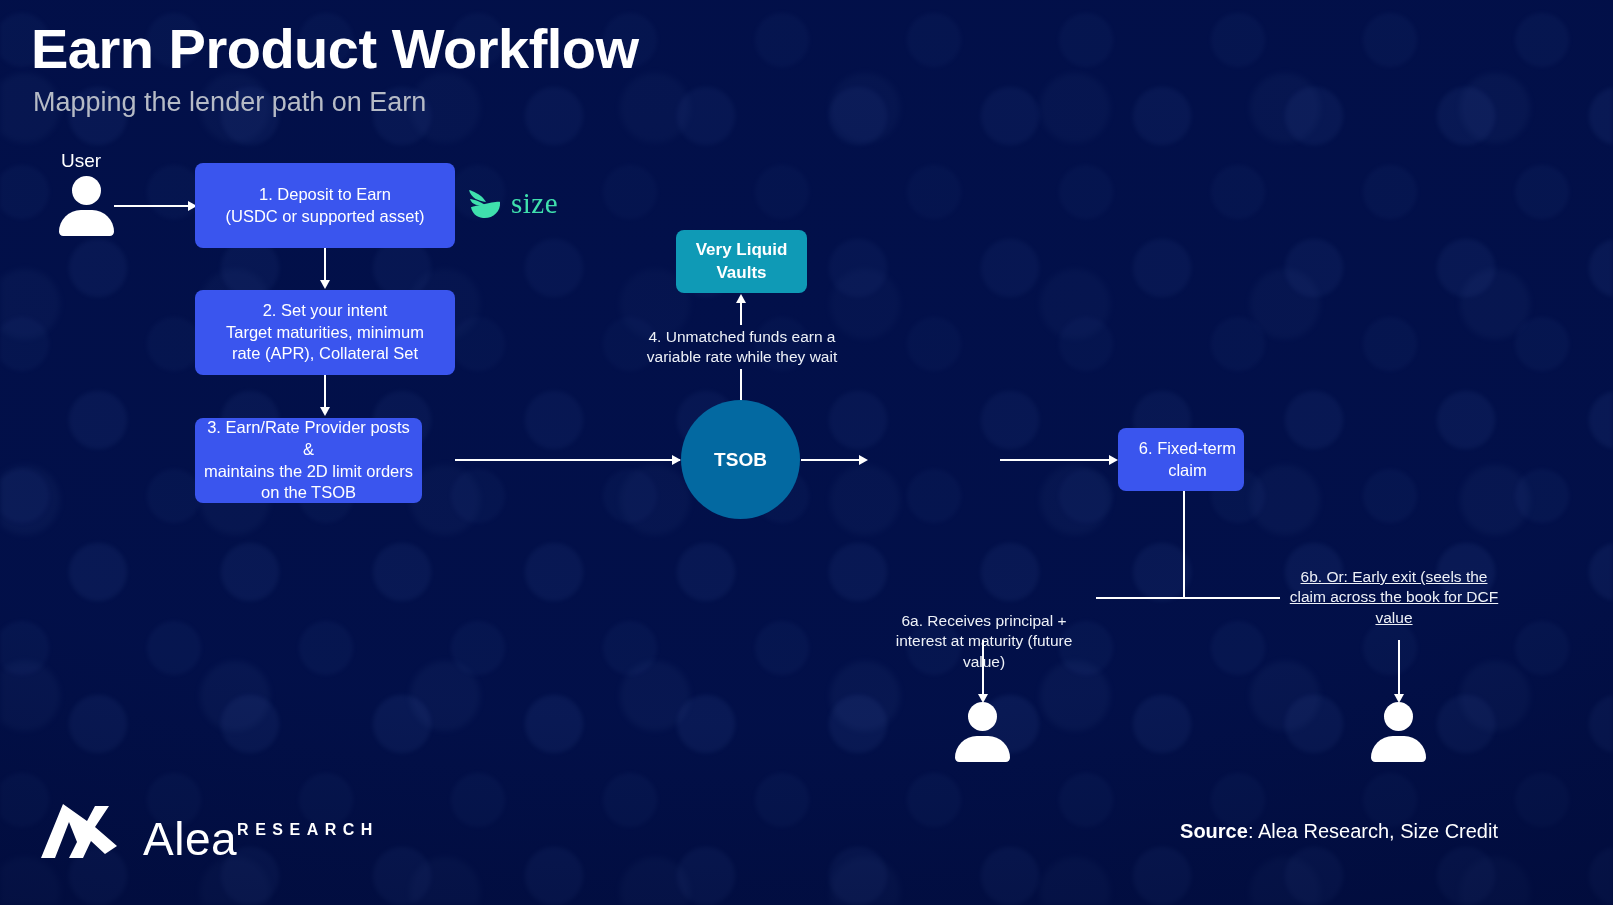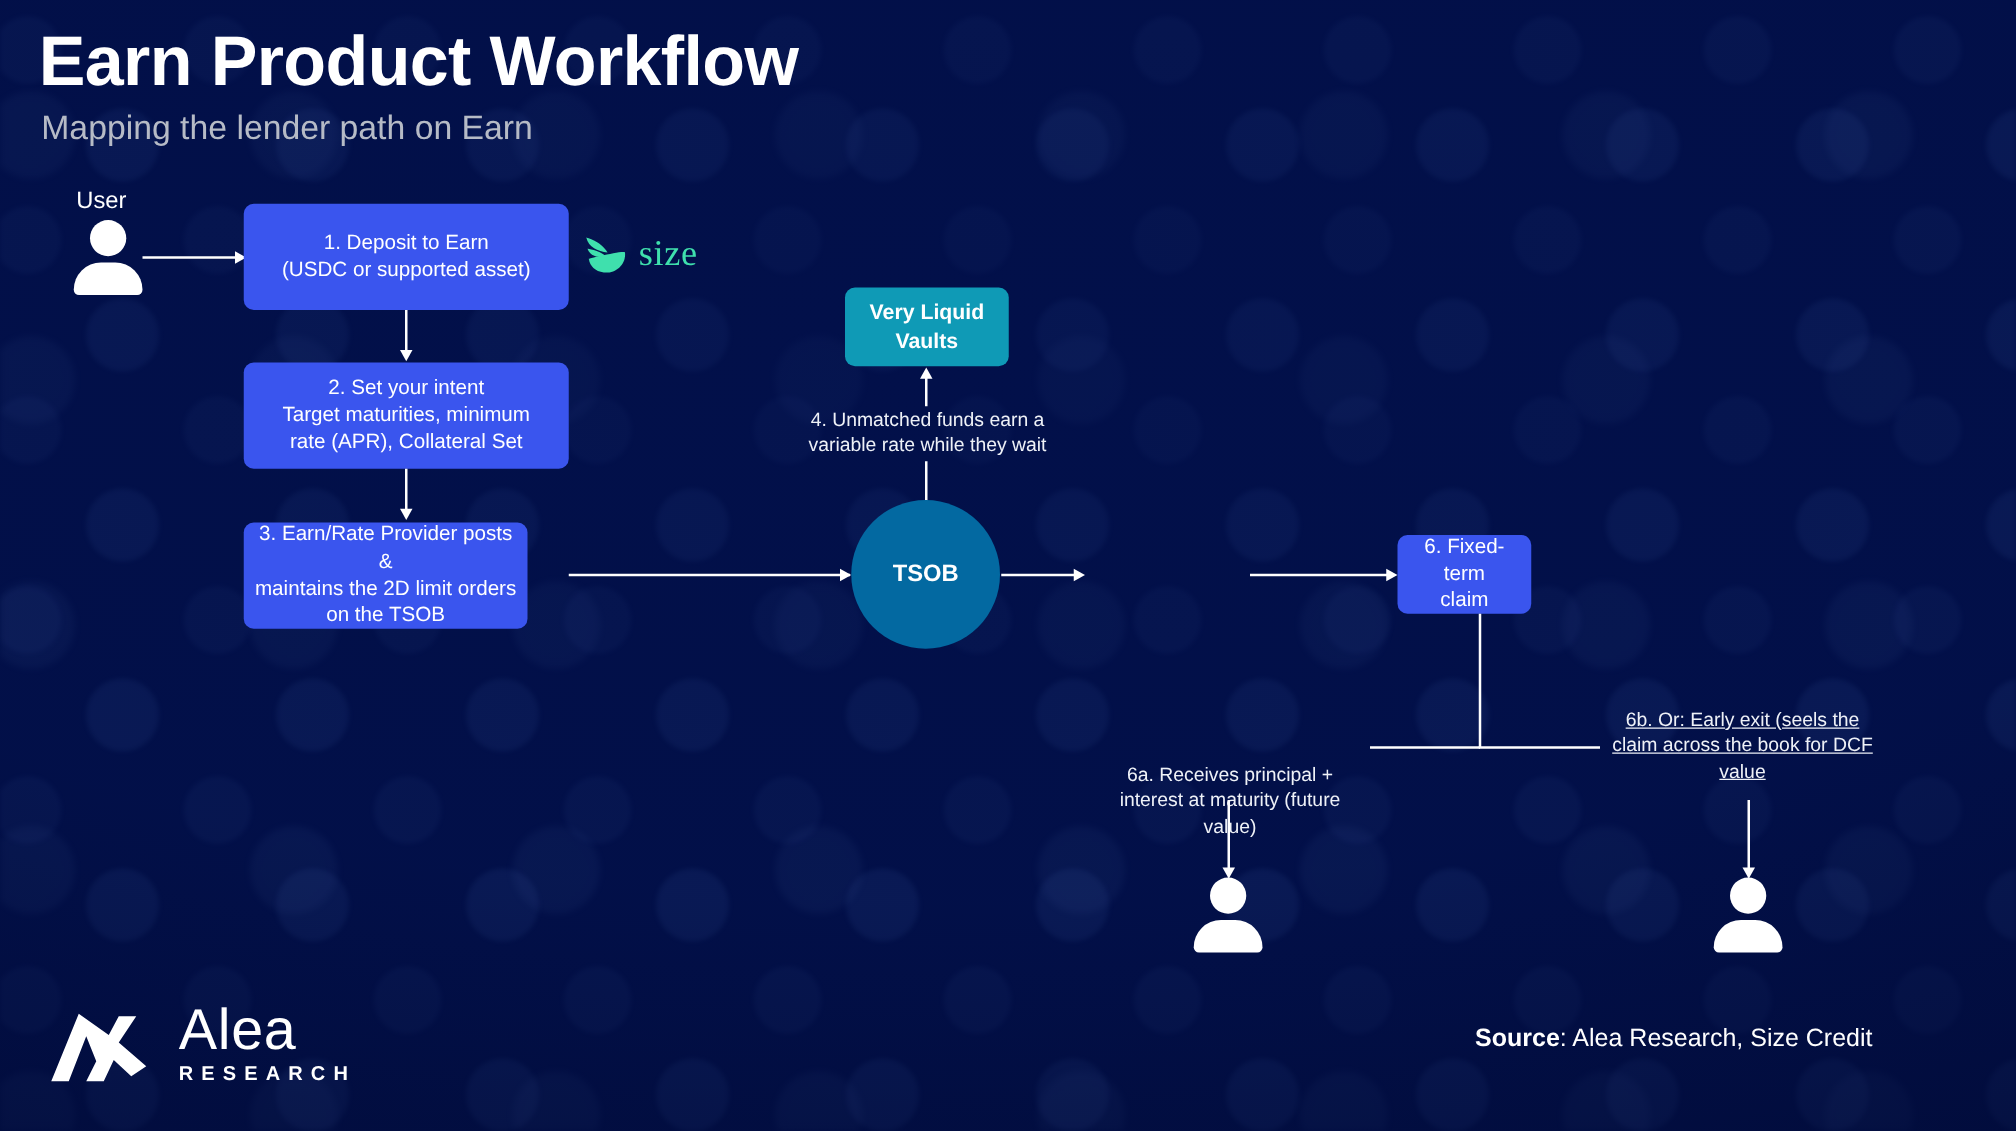--- a/index.html
+++ b/index.html
@@ -279,21 +279,21 @@
     <span>TSOB</span>
   </div>
 
   <div class="line line-h" style="left:801px; top:459px; width:60px;"></div>
   <div class="arrow arrow-r" style="left:859px; top:455px;"></div>
 
 
   <div class="line line-h" style="left:1000px; top:459px; width:110px;"></div>
   <div class="arrow arrow-r" style="left:1109px; top:455px;"></div>
 
-  <div class="node node-blue" style="left:1118px; top:428px; width:107px; height:63px; font-size:16.5px;">
+  <div class="node node-blue" style="left:1118px; top:428px; width:126px; height:63px; font-size:16.5px;justify-content:flex-end;">
     <div>
       <span class="txt">6. Fixed-term</span>
       <span class="txt">claim</span>
     </div>
   </div>
 
   <div class="line line-v" style="left:1183px; top:491px; height:107px;"></div>
   <div class="line line-h" style="left:1096px; top:597px; width:88px;"></div>
   <div class="line line-h" style="left:1183px; top:597px; width:97px;"></div>
 
@@ -322,21 +322,21 @@
 
   <div class="user-icon" style="left:1371px; top:702px; width:55px; height:57px;">
     <div class="head" style="left:13px; top:0px; width:29px; height:29px;"></div>
     <div class="body" style="left:0px; top:34px; width:55px; height:26px; border-radius:26px 26px 5px 5px;"></div>
   </div>
 
   <div id="alea-logo">
     <svg width="98" height="62" viewBox="0 0 98 62">
       <path d="M30 4 L8 58 L22 58 L36 22 L44 42 L36 58 L50 58 L58 41 L72 54 L84 46 L62 27 L76 6 L62 6 L54 21 Z" fill="#ffffff"></path>
     </svg>
-    <div style="display:flex; flex-direction:column;">
+    <div style="display:flex; ">
       <span id="alea-word">Alea</span>
       <span id="alea-sub">RESEARCH</span>
     </div>
   </div>
 
   <div id="source">
     <span class="src-label">Source</span><span>: Alea Research, Size Credit</span>
   </div>
 
 </div>

